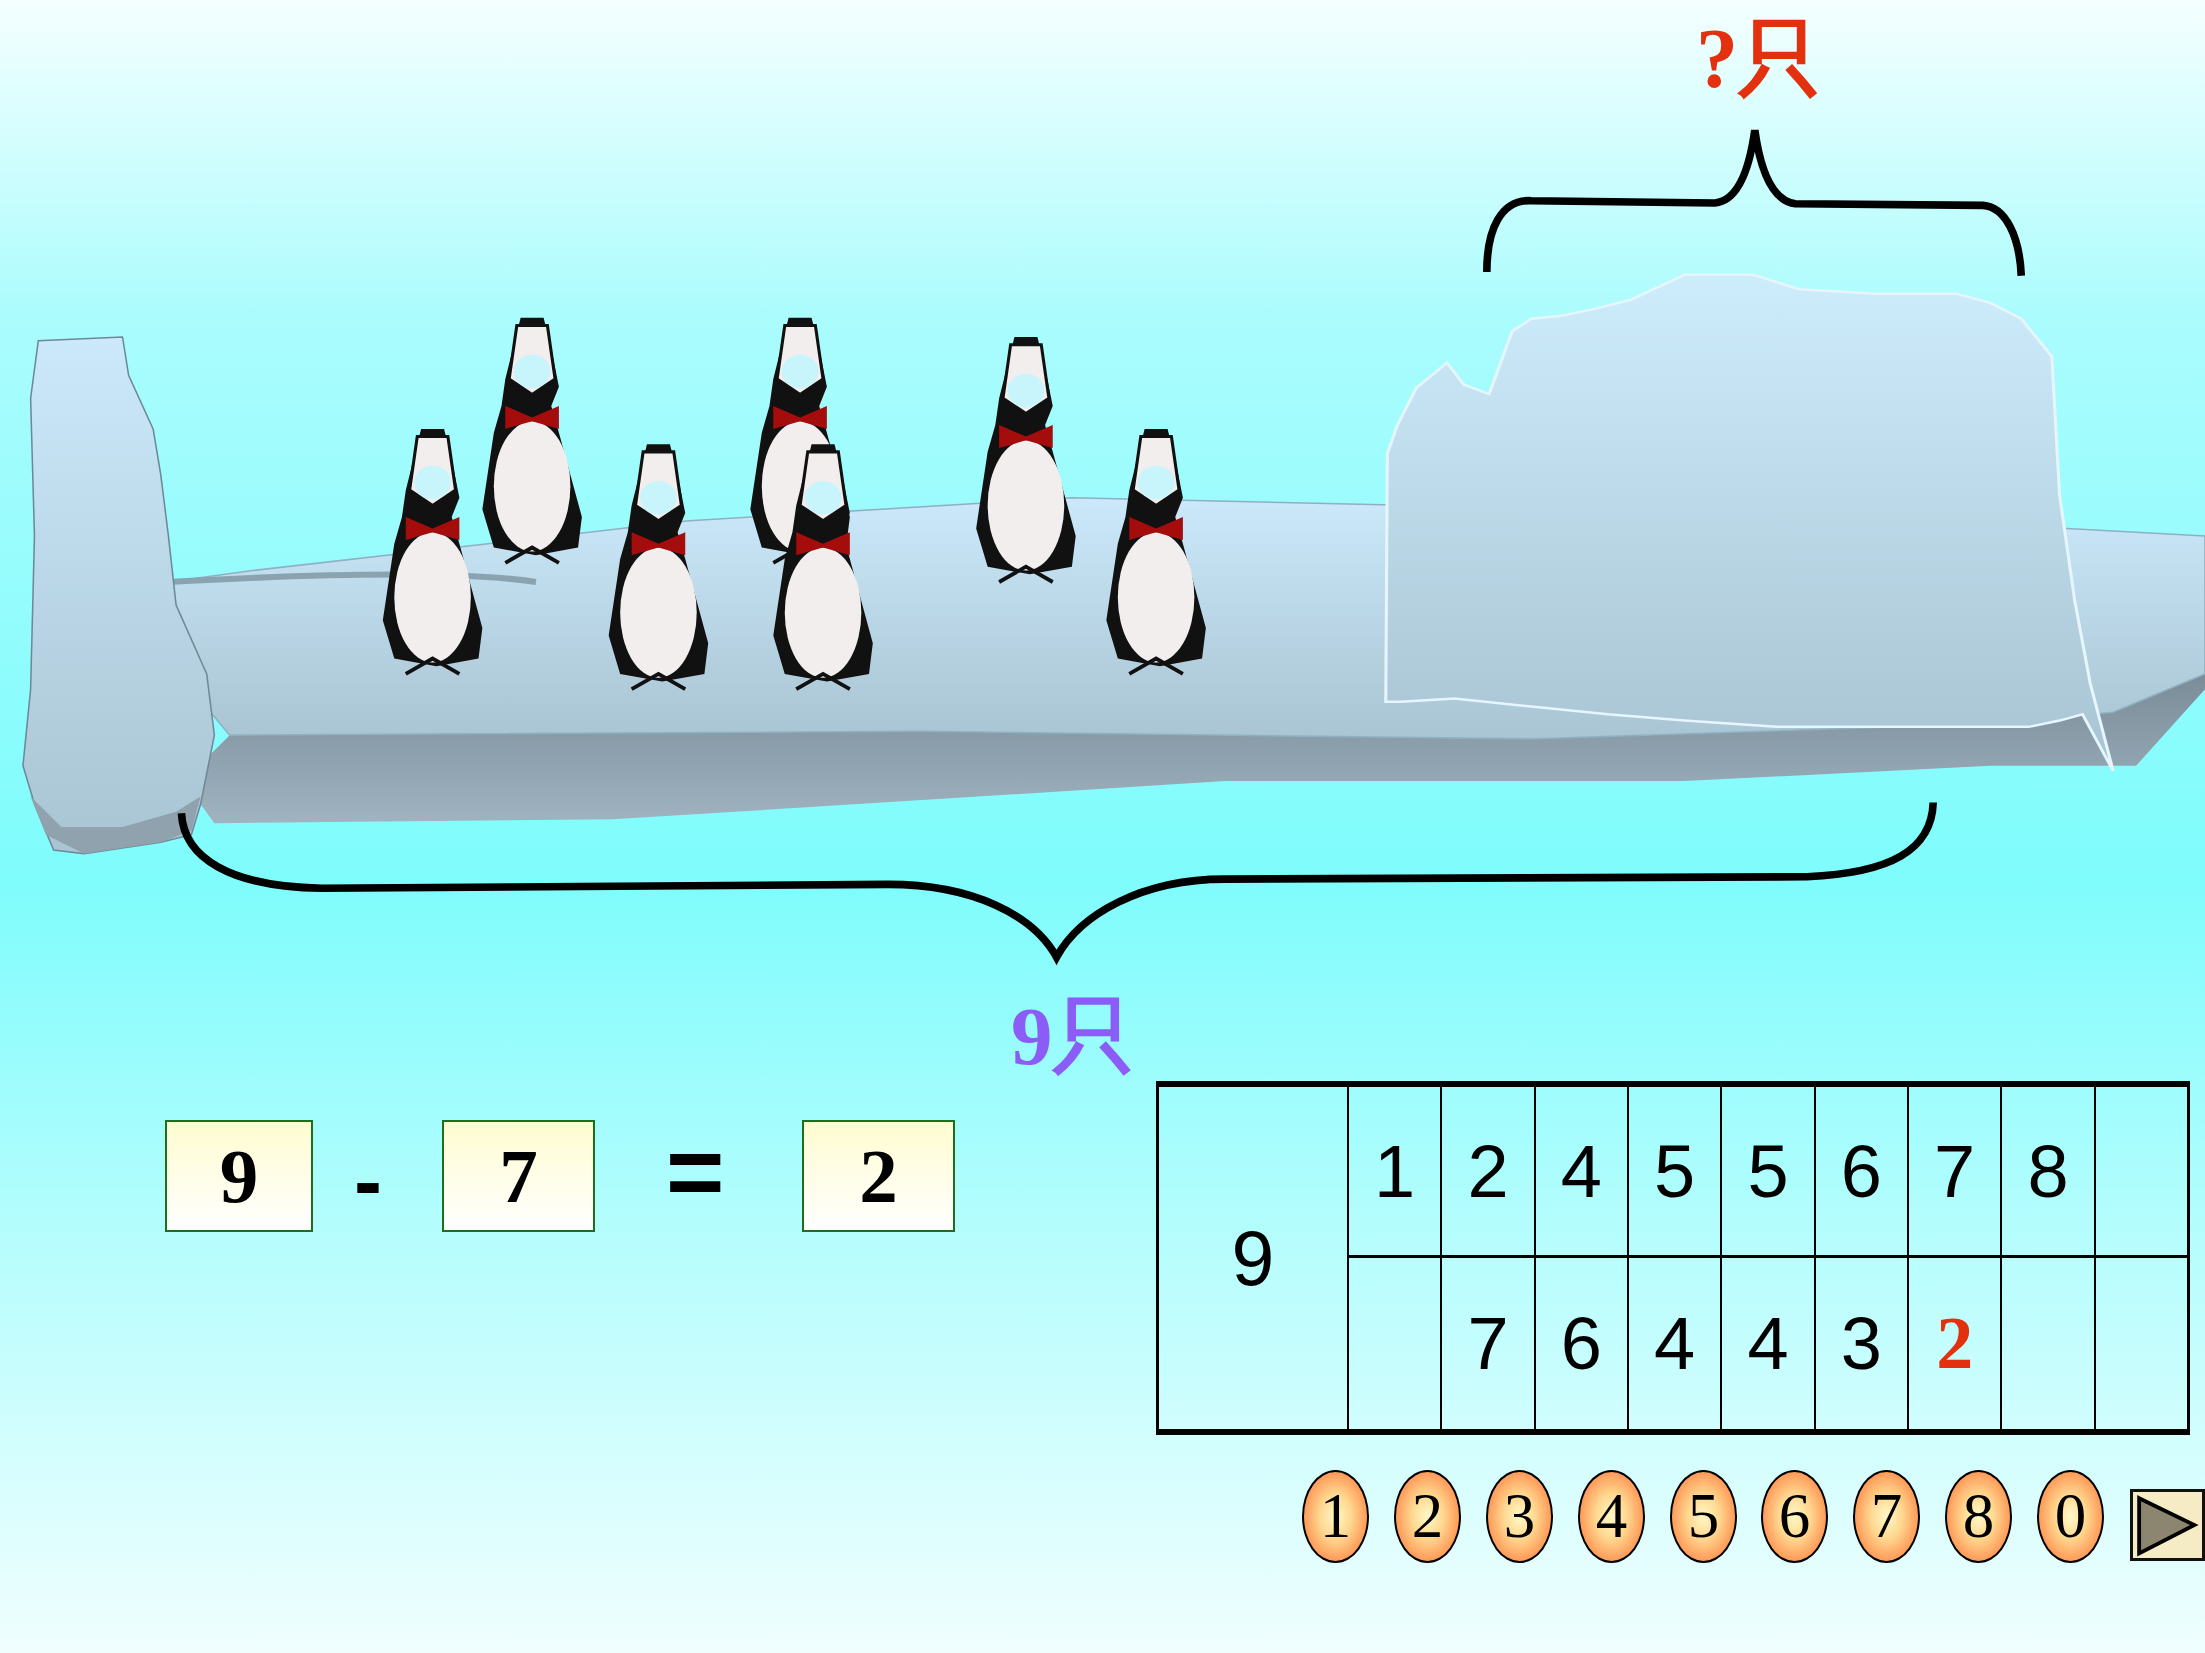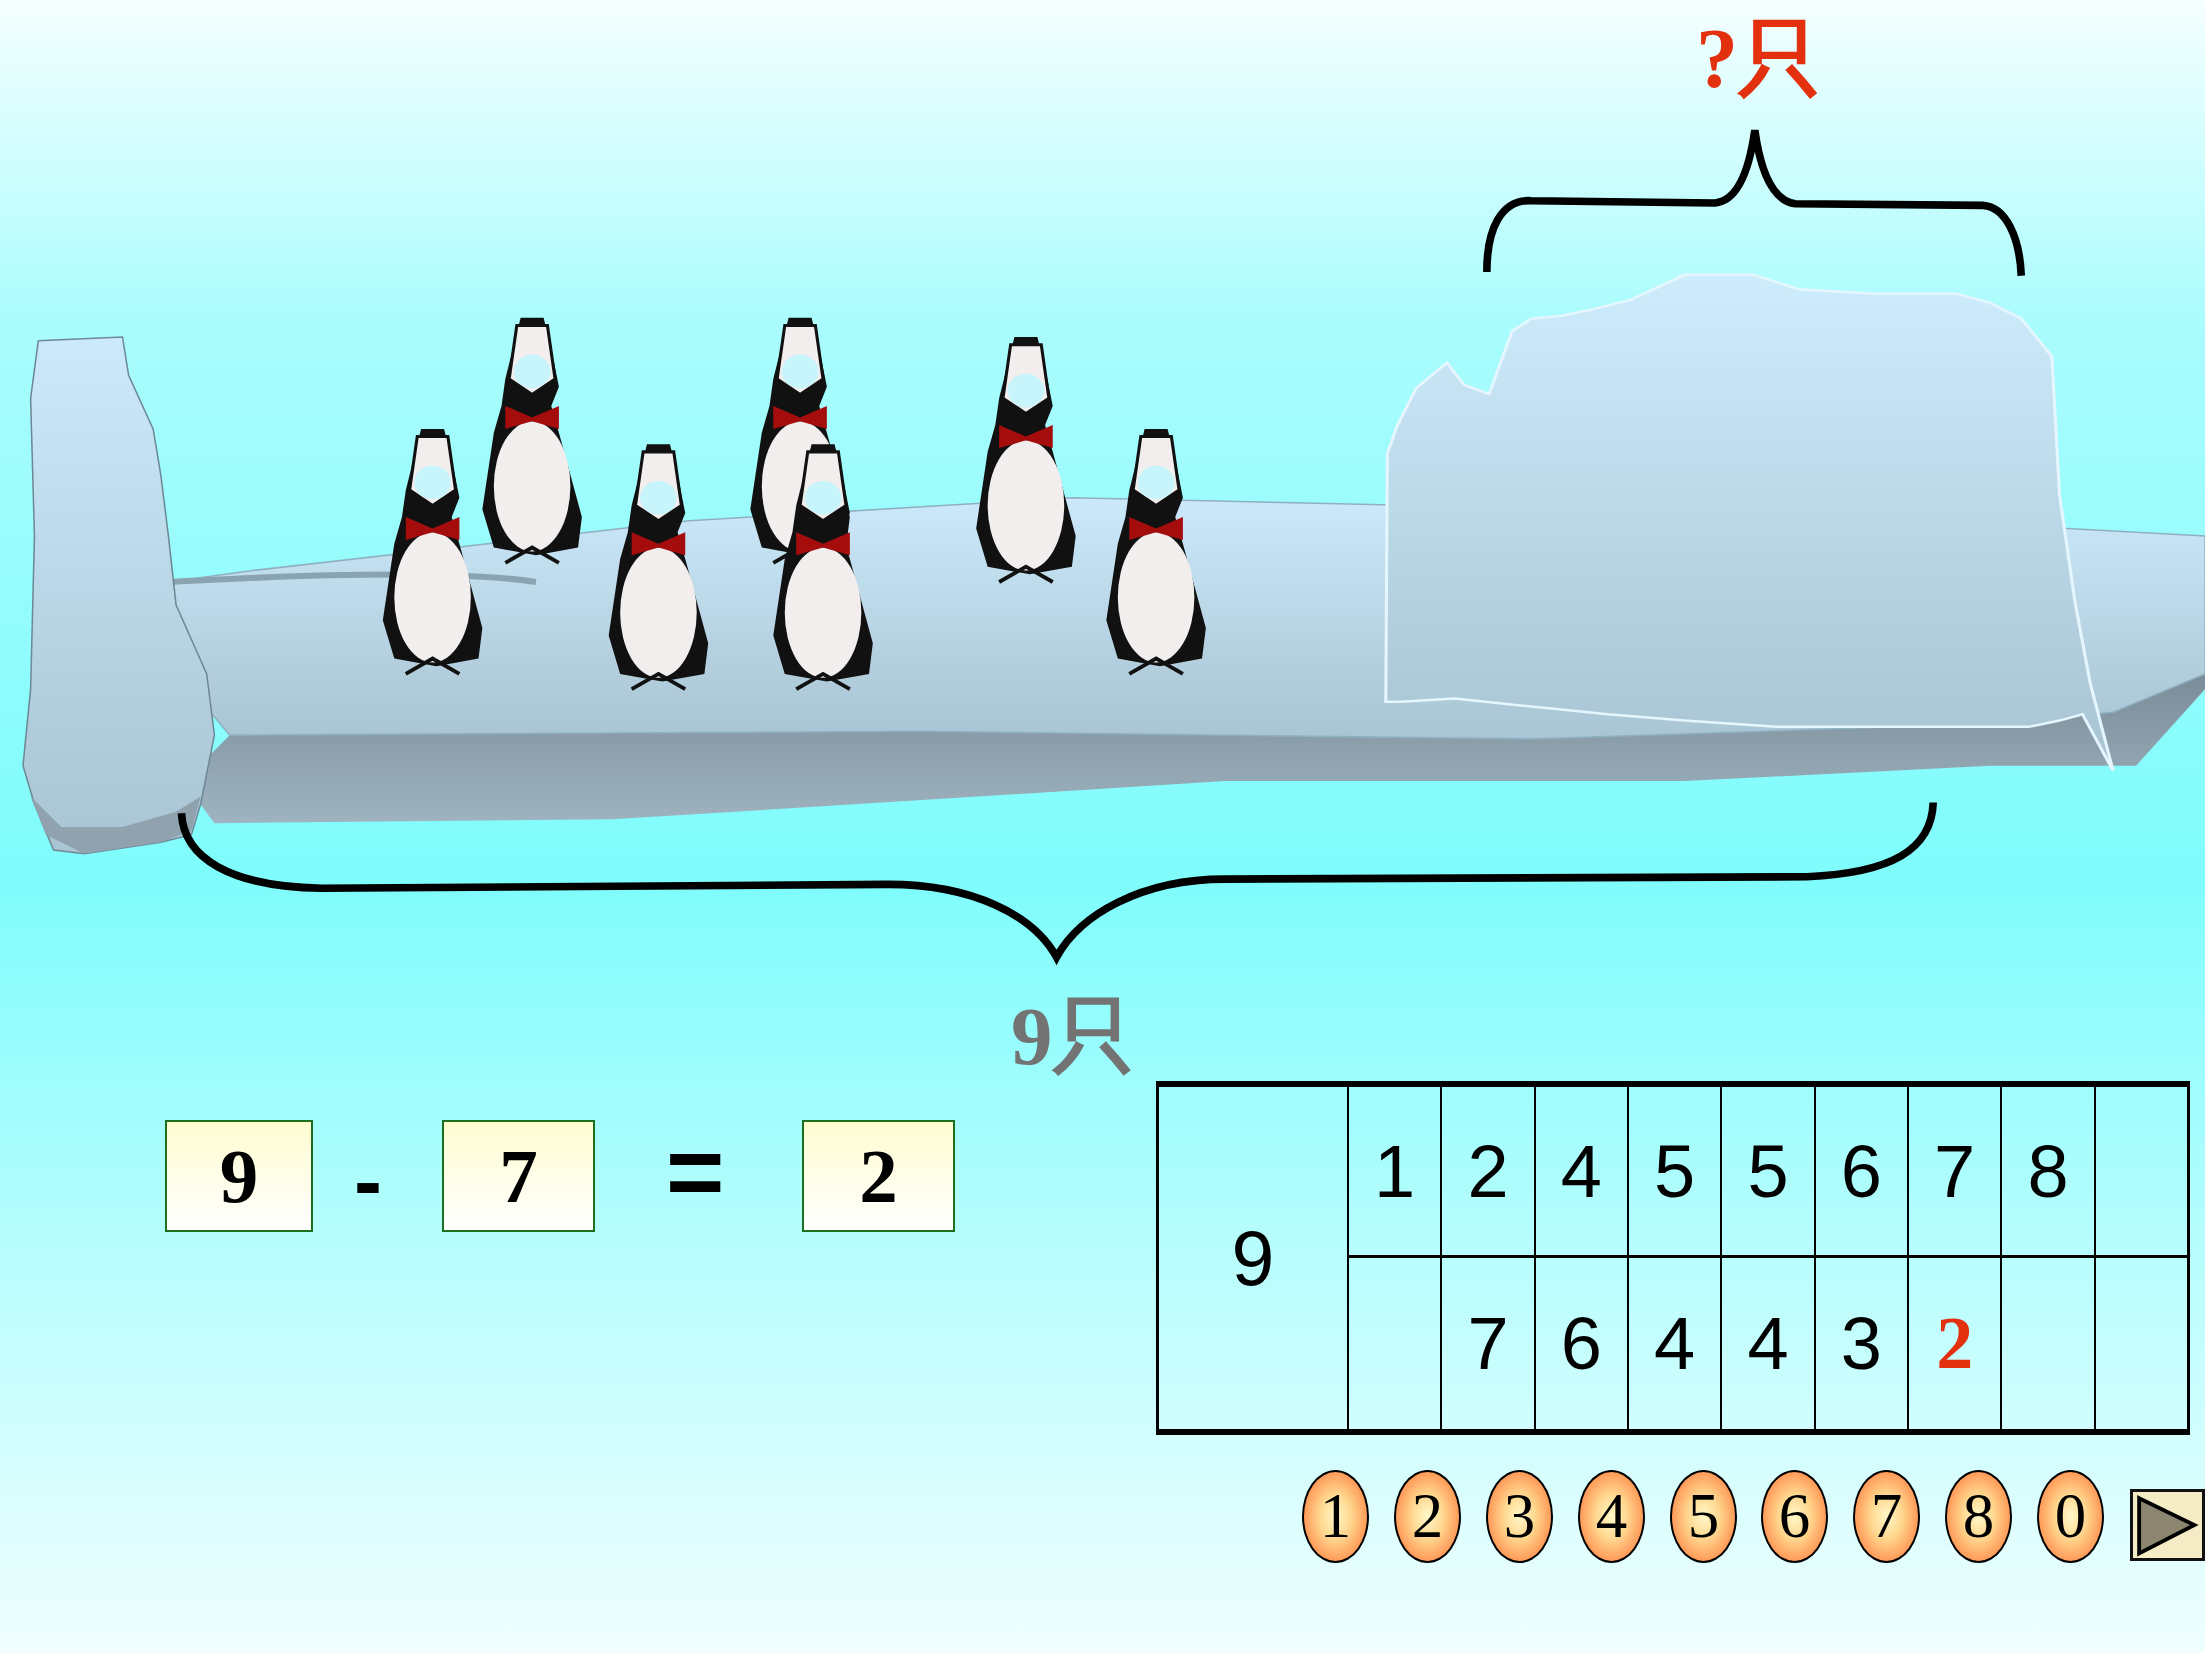--- a/index.html
+++ b/index.html
@@ -8,21 +8,21 @@
     background: linear-gradient(to bottom, #f5ffff 0px, #aafcfd 322px, #7ffcfc 881px, #b4fdfd 1225px, #f0fefe 1654px);
     font-family: "Liberation Serif", serif;
   }
   .abs { position: absolute; }
   svg.scene { position: absolute; left: 0; top: 0; }
   .label-q {
     left: 1696px; top: 17px; font-size: 84px; font-weight: bold; color: #e3300e;
     font-family: "Liberation Serif", "DejaVu Serif", serif; line-height: 1;
   }
   .label-9 {
-    left: 1011px; top: 995px; font-size: 83px; font-weight: bold; color: #737373;
+    left: 1011px; top: 995px; font-size: 83px; font-weight: bold; color: #8b5cf6;
     font-family: "Liberation Serif", "DejaVu Serif", serif; line-height: 1;
   }
   .eq-box {
     position: absolute; top: 1120px; height: 112px;
     background: linear-gradient(to bottom, #fffcd0, #ffffff);
     border: 2.3px solid #1d6e1d; box-sizing: border-box;
     display: flex; align-items: center; justify-content: center;
     font-size: 77px; font-weight: bold; font-family: "Liberation Serif", serif; color: #000;
   }
   .eq-op {

